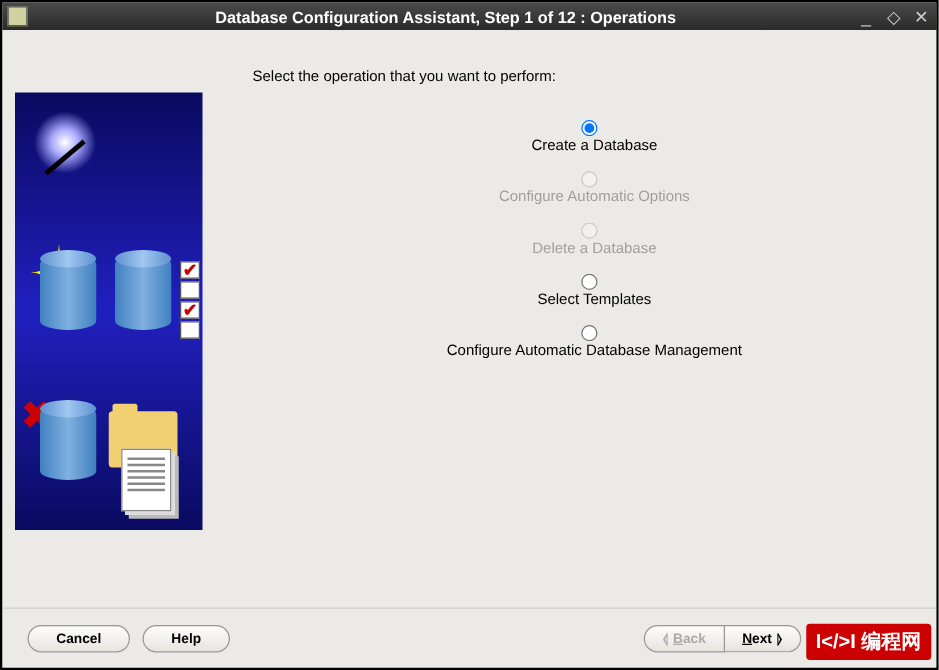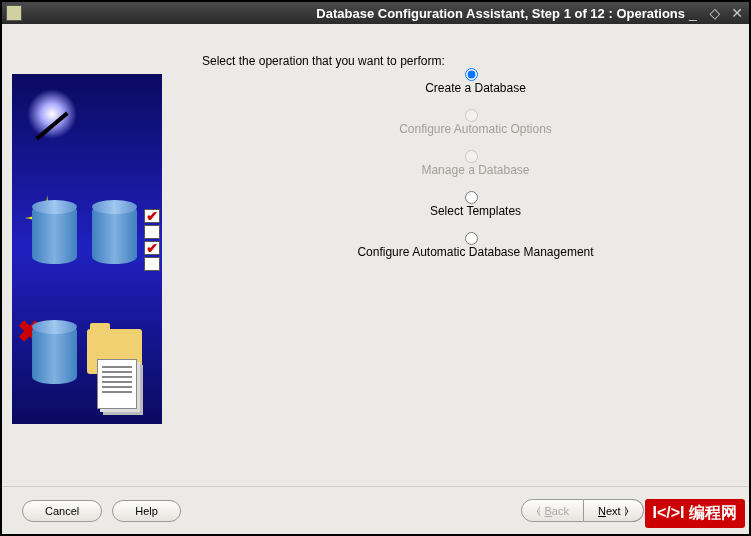--- a/index.html
+++ b/index.html
@@ -34,21 +34,21 @@
       background: #d0d0a0;
       border: 1px solid #555;
       margin-right: 6px;
       display: flex;
       align-items: center;
       justify-content: center;
       font-size: 10px;
     }
     .titlebar-text {
       flex: 1;
-      text-align: right;
+      text-align: center;
       font-weight: bold;
       font-size: 13px;
     }
     .titlebar-controls {
       display: flex;
       gap: 6px;
       align-items: center;
     }
     .tb-btn {
       width: 16px;
@@ -187,21 +187,21 @@
       background: #888;
       box-shadow: 0 5px 0 #888, 0 10px 0 #888, 0 15px 0 #888, 0 20px 0 #888, 0 25px 0 #888;
     }
     .main-panel {
       flex: 1;
       padding-top: 0;
     }
     .prompt-text {
       font-size: 12px;
       color: #000;
-      margin-bottom: 0;
+      margin-bottom: 28px;
     }
     .radio-list {
       padding-left: 10px;
     }
     .radio-item {
       display: flex;
       align-items: center;
       margin-bottom: 14px;
       font-size: 12px;
       flex-direction: column;
@@ -225,20 +225,21 @@
       border: 1px solid #999;
       border-radius: 12px;
       background: linear-gradient(to bottom, #fdfdfb, #e6e4de);
       padding: 4px 22px;
       font-size: 11px;
       cursor: pointer;
       color: #000;
       display: inline-flex;
       align-items: center;
       gap: 4px;
+      font-weight: bold;
     }
     .btn.disabled {
       color: #aaa;
       cursor: default;
     }
     .btn .underline { text-decoration: underline; }
     .spacer { flex: 1; }
     .nav-group { display: flex; gap: 0; }
     .nav-group .btn { border-radius: 0; padding: 4px 14px; }
     .nav-group .btn:first-child { border-radius: 12px 0 0 12px; }
@@ -298,21 +299,21 @@
         <label class="radio-item">
           <input type="radio" name="op" checked="" style="">
           <span>Create a Database</span>
         </label>
         <label class="radio-item disabled">
           <input type="radio" name="op" disabled="" style="">
           <span>Configure Automatic Options</span>
         </label>
         <label class="radio-item disabled">
           <input type="radio" name="op" disabled="" style="">
-          <span>Manage a Database</span>
+          <span>Delete a Database</span>
         </label>
         <label class="radio-item">
           <input type="radio" name="op" style="">
           <span>Select Templates</span>
         </label>
         <label class="radio-item">
           <input type="radio" name="op" style="">
           <span>Configure Automatic Database Management</span>
         </label>
       </div>

